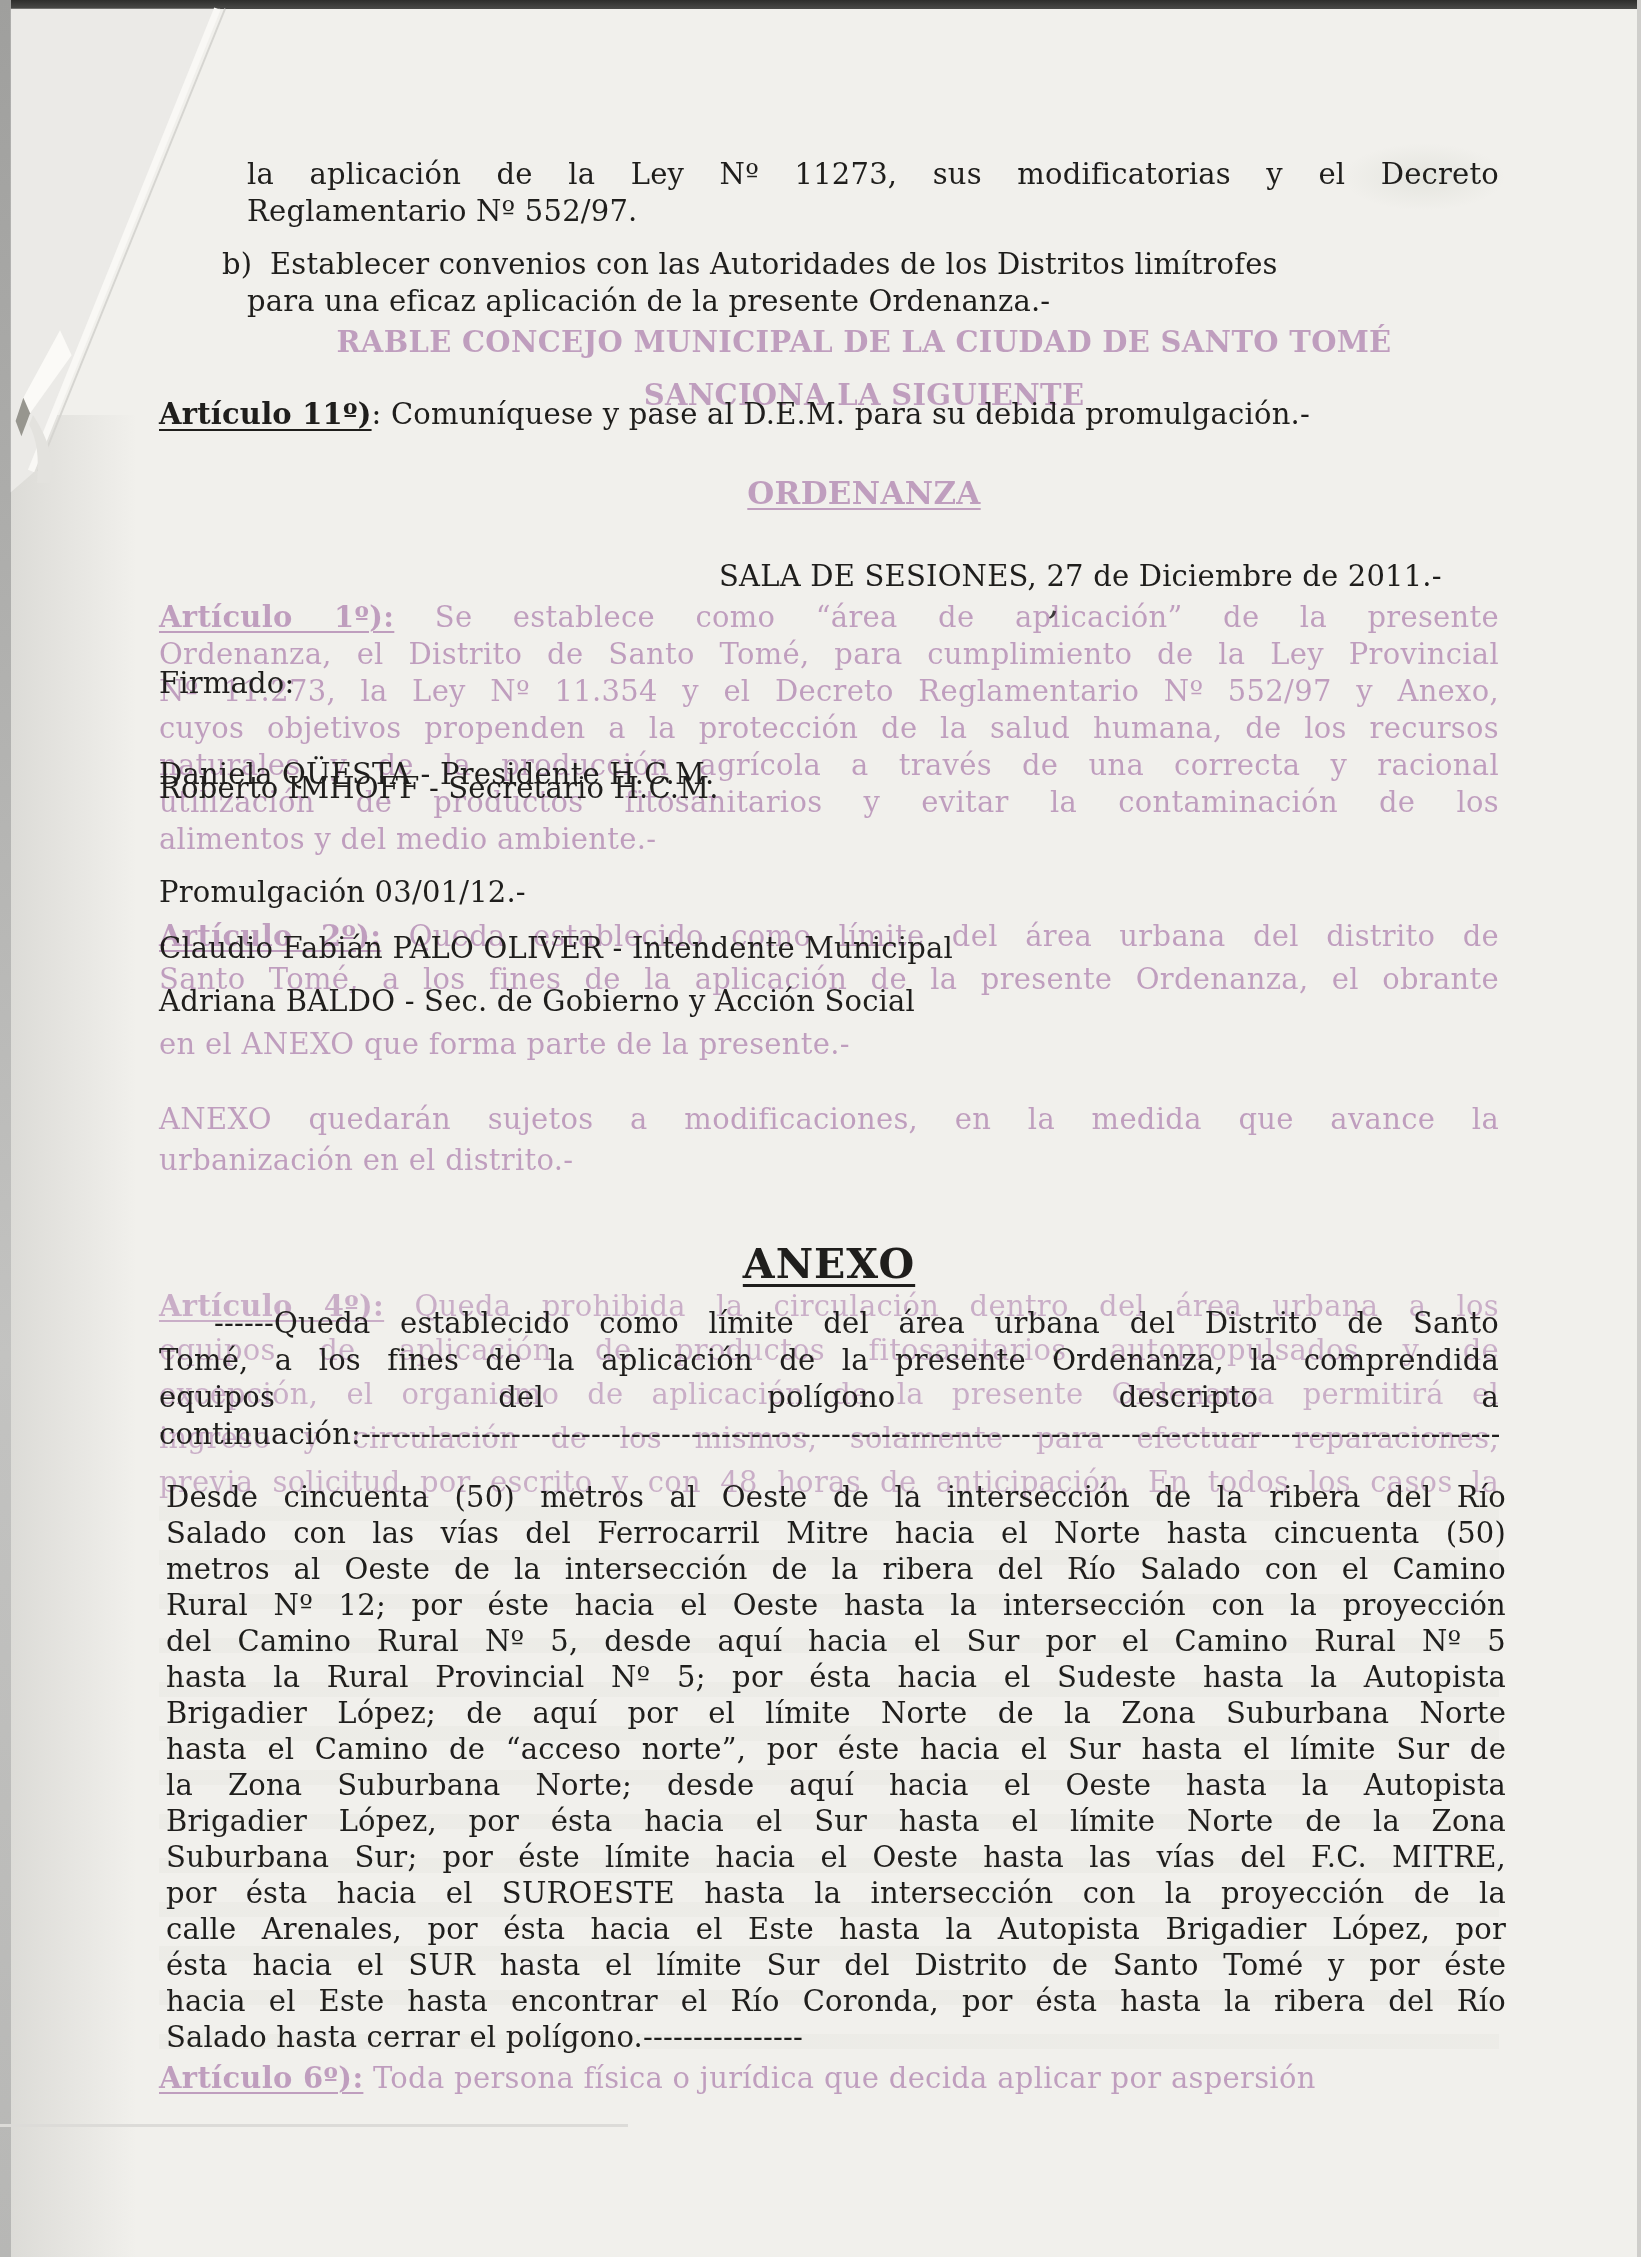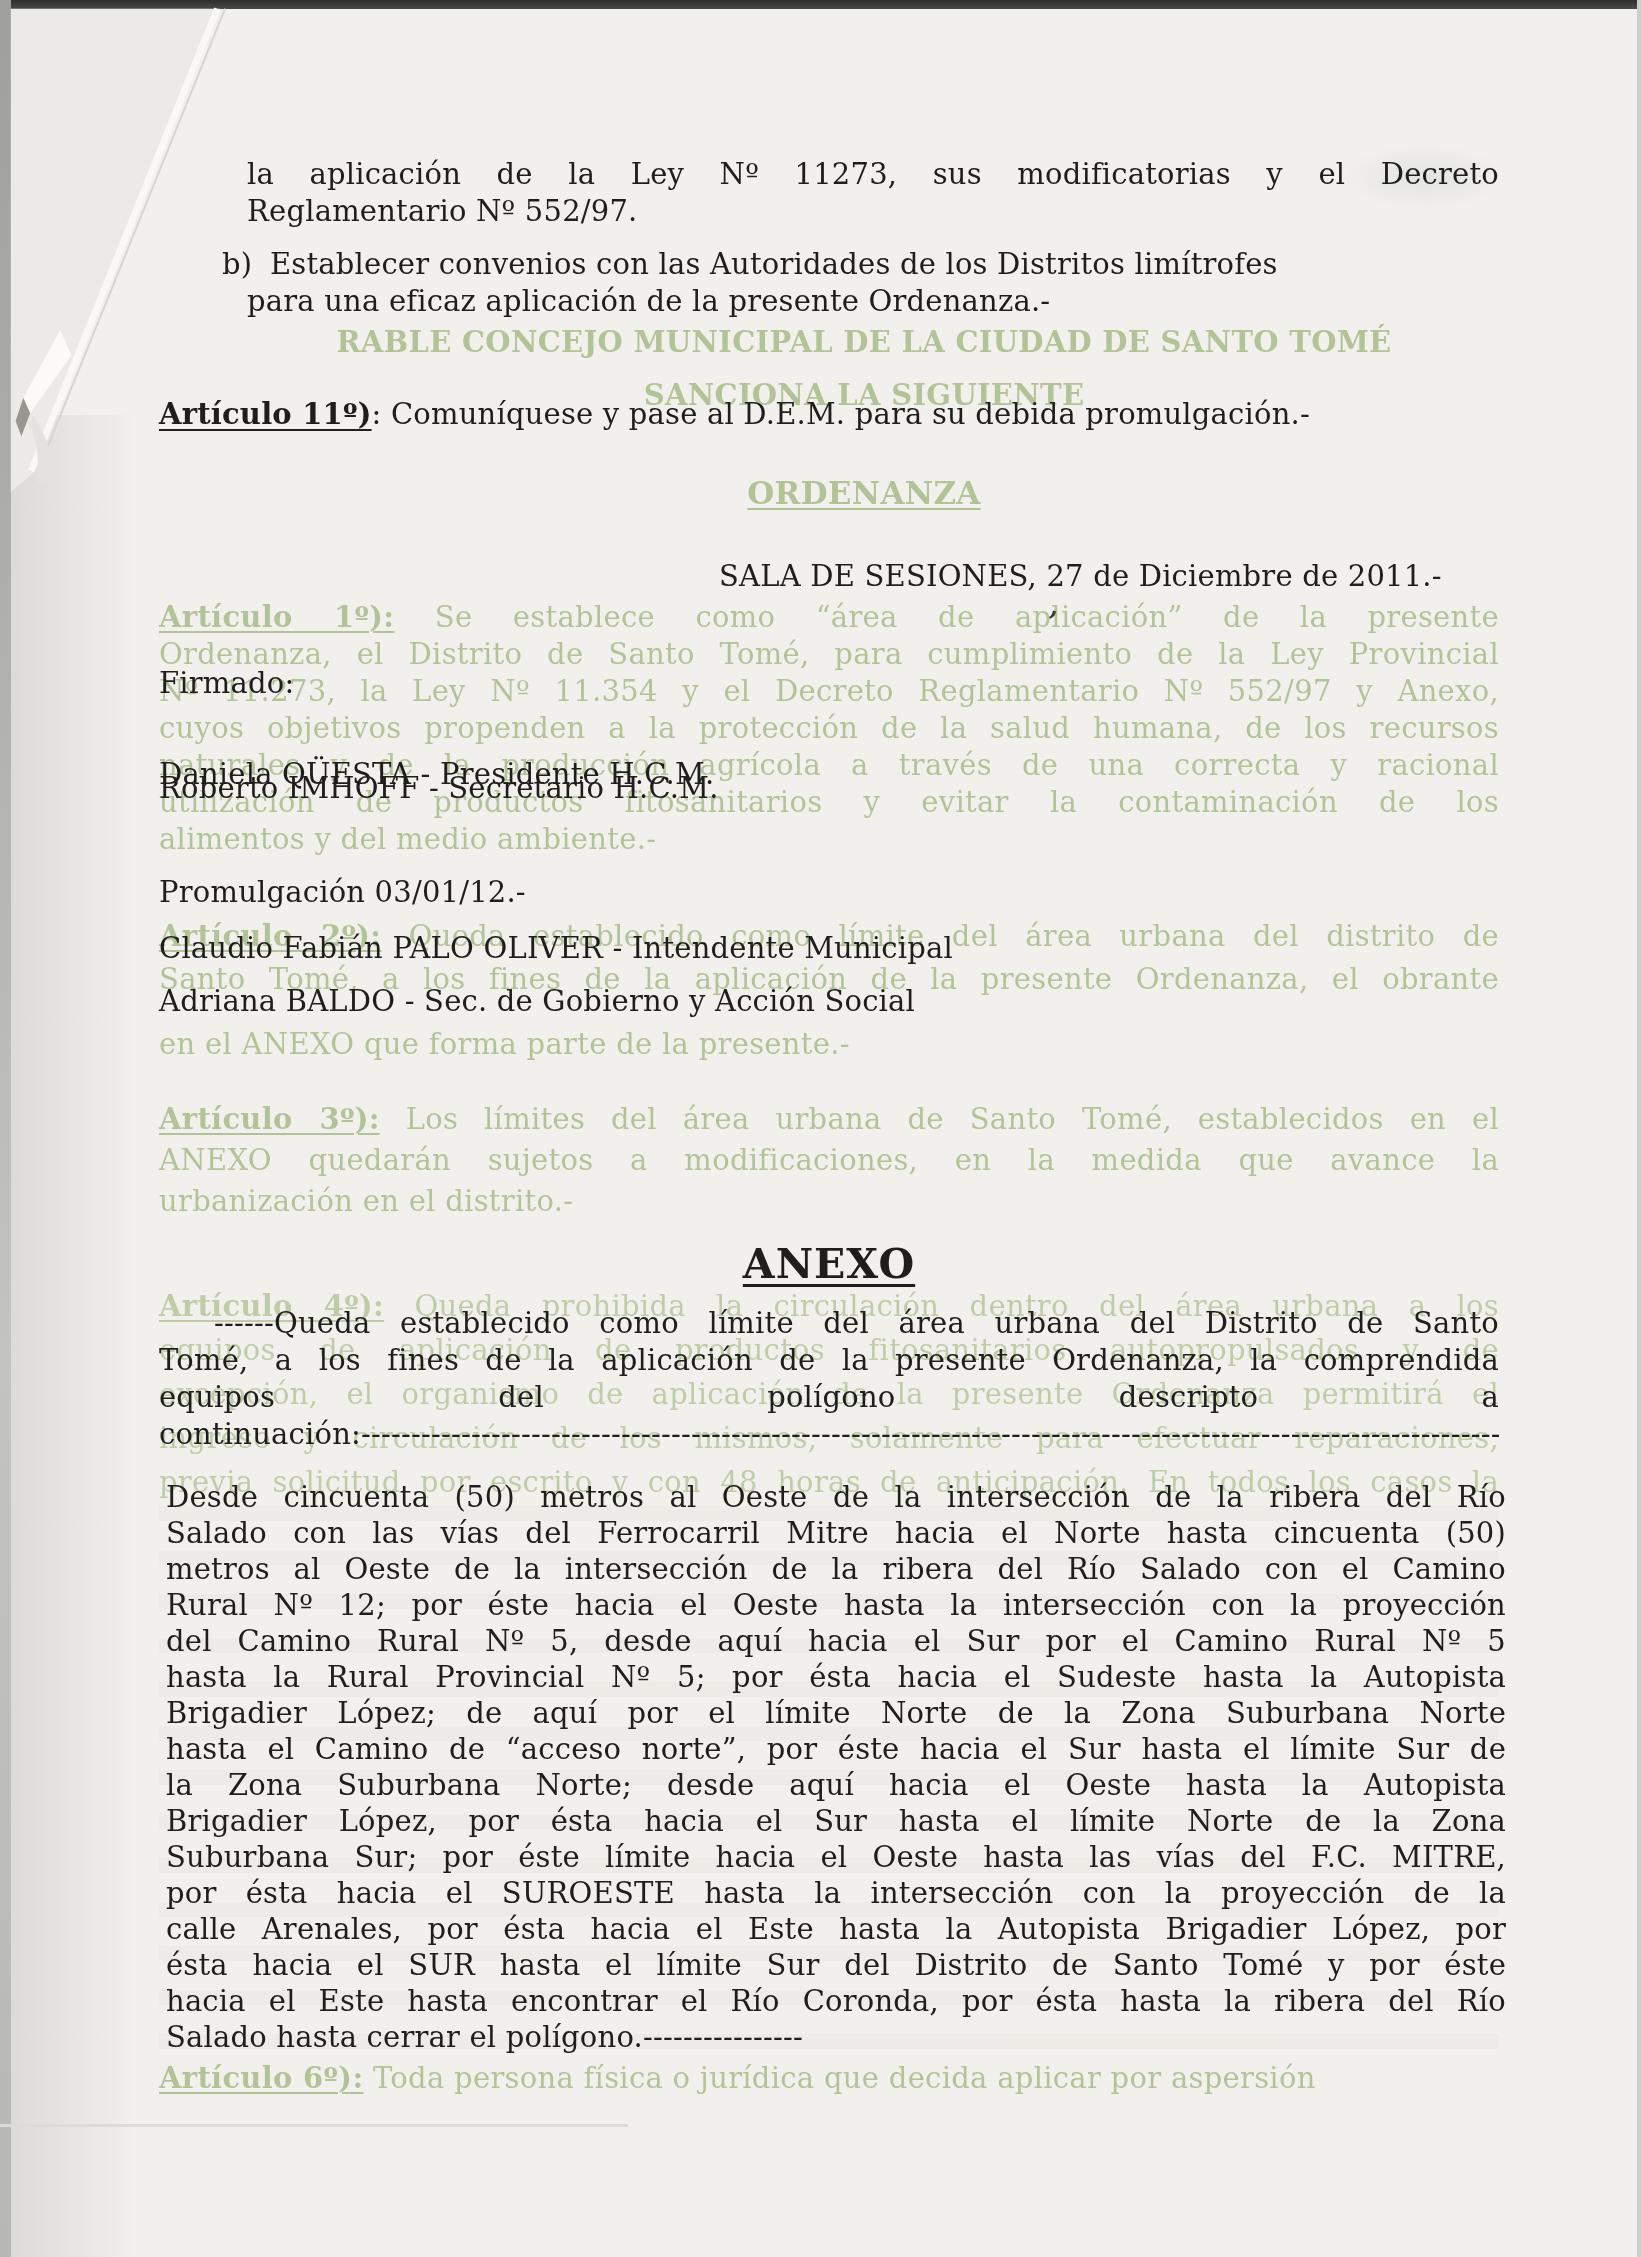--- a/index.html
+++ b/index.html
@@ -30,21 +30,21 @@
   .clip{overflow:hidden;}
   .bold{font-weight:bold;}
   .und{text-decoration:underline;text-decoration-thickness:2.4px;text-underline-offset:4.8px;}
   .lh37 .ln{line-height:36px;}
   .anexo-title{font-size:41px;font-weight:bold;text-align:center;
     text-decoration:underline;text-decoration-thickness:2.9px;text-underline-offset:5.8px;letter-spacing:1px;margin-top:48px;}
   .b-line1{position:relative;text-indent:23px;}
   .b-marker{position:absolute;left:-25px;top:0;text-indent:0;}
   .p1-l1{text-indent:55px;}
   
-  .ghost{color:#4d7c0f;opacity:.38;filter:blur(0.7px);}
+  .ghost{color:#701a75;opacity:.38;filter:blur(0.7px);}
   .ghost .ln{letter-spacing:0.3px;}
   .g-center{text-align:center;font-weight:bold;}
   .g-und{text-decoration:underline;text-decoration-thickness:1.9px;text-underline-offset:3.9px;}
 </style>
 </head>
 <body>
 
 <div class="page">
 
   <div class="edge-top"></div>
@@ -84,21 +84,20 @@
     <div class="ln">alimentos y del medio ambiente.-</div>
   </div>
 
   <div class="blk ghost" style="left:159px;top:915px;width:1340px;font-size:28px;">
     <div class="ln j" style="line-height:43px;"><span class="g-und bold">Artículo 2º):</span> <span>Queda establecido como límite del área urbana del distrito de</span></div>
     <div class="ln j" style="line-height:43px;">Santo Tomé, a los fines de la aplicación de la presente Ordenanza, el obrante</div>
     <div class="ln" style="line-height:43px;margin-top:22px;">en el ANEXO que forma parte de la presente.-</div>
   </div>
 
   <div class="blk ghost" style="left:159px;top:1099px;width:1340px;font-size:28px;">
-    <div class="ln j" style="line-height:41px;"><span class="g-und bold">Artículo 3º):</span> <span>Los límites del área urbana de Santo Tomé, establecidos en el</span></div>
     <div class="ln j" style="line-height:41px;">ANEXO quedarán sujetos a modificaciones, en la medida que avance la</div>
     <div class="ln" style="line-height:41px;">urbanización en el distrito.-</div>
   </div>
 
   <div class="blk ghost" style="left:159px;top:1284px;width:1340px;font-size:28px;opacity:.30;">
     <div class="ln j" style="line-height:44px;"><span class="g-und bold">Artículo 4º):</span> <span>Queda prohibida la circulación dentro del área urbana a los</span></div>
     <div class="ln j" style="line-height:44px;">equipos de aplicación de productos fitosanitarios autopropulsados y de</div>
     <div class="ln j" style="line-height:44px;">excepción, el organismo de aplicación de la presente Ordenanza permitirá el</div>
     <div class="ln j" style="line-height:44px;">ingreso y circulación de los mismos, solamente para efectuar reparaciones,</div>
     <div class="ln j" style="line-height:44px;">previa solicitud por escrito y con 48 horas de anticipación. En todos los casos la</div>

